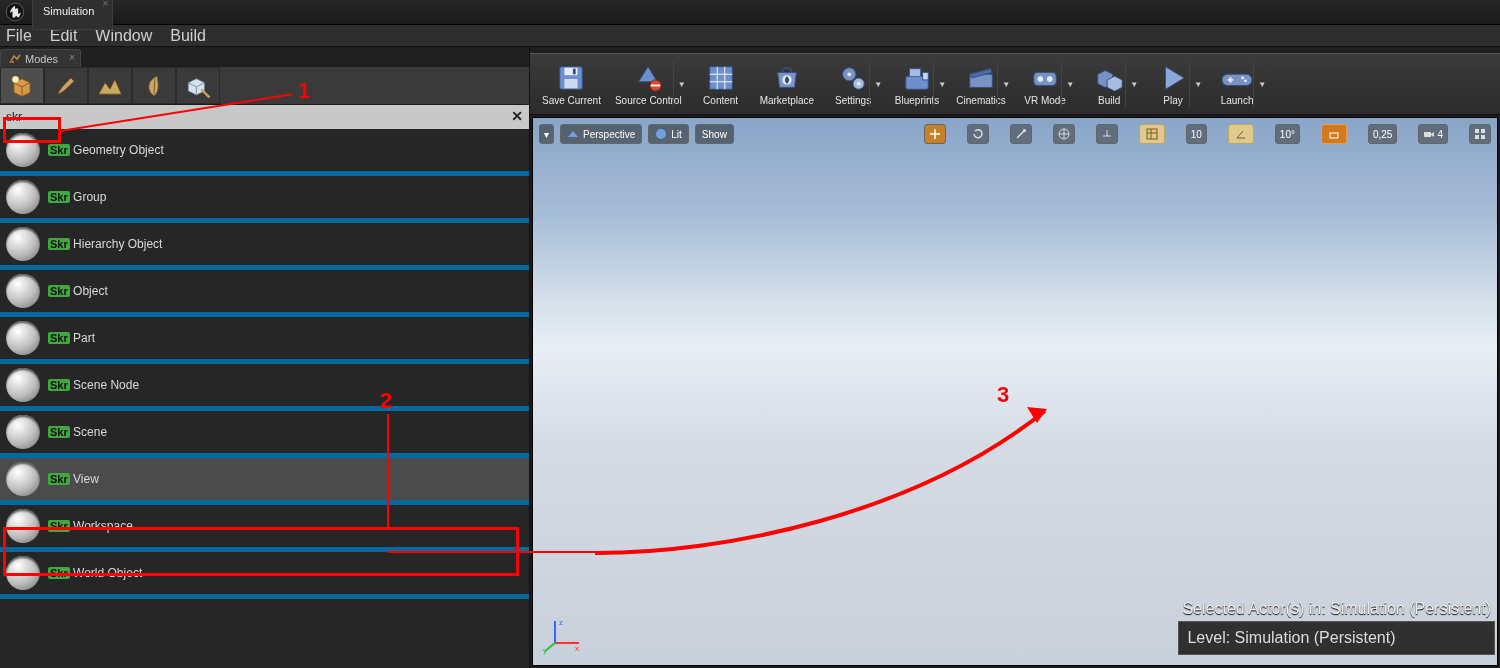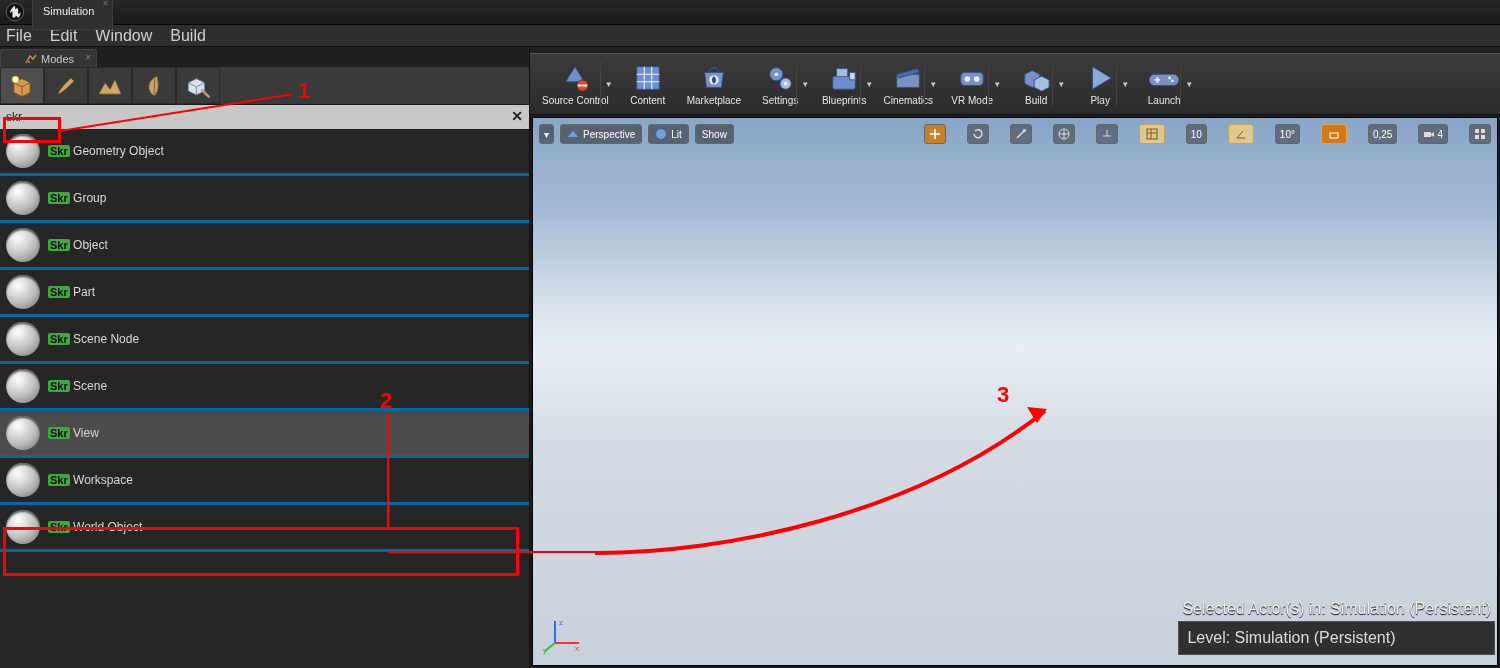--- a/index.html
+++ b/index.html
@@ -14,38 +14,38 @@
 
   
   .menubar  { height:22px; background:#2e2e2e; display:flex; align-items:center; padding:0 6px; gap:18px; border-bottom:1px solid #111; }
   .menubar span { color:#d0d0d0; font-size:16px; cursor:default;}
 
   .workspace { display:flex; height:calc(668px - 25px - 22px); }
 
   
   .left { width:530px; background:#262626; display:flex; flex-direction:column; border-right:1px solid #111; position:relative;}
   .panel-tab-row { height:20px; display:flex; background:#202020; padding-top:2px;}
-  .panel-tab { background:#343434; border:1px solid #444; border-bottom:none; height:18px; padding:2px 22px 2px 24px; font-size:11px; display:flex; align-items:center; border-top-left-radius:3px; border-top-right-radius:3px; position:relative;}
+  .panel-tab { background:#343434; border:1px solid #444; border-bottom:none; height:18px; padding:2px 22px 2px 8px; font-size:11px; display:flex; align-items:center; border-top-left-radius:3px; border-top-right-radius:3px; position:relative;}
   .panel-tab .ticon { width:12px; height:12px; margin-right:4px;}
   .panel-tab .tab-x{ position:absolute; right:5px; top:2px; color:#888; font-size:10px;}
 
   .mode-toolbar { height:38px; background:#3a3a3a; display:flex; border-bottom:1px solid #1b1b1b; }
   .mode-btn { width:44px; border:1px solid #2a2a2a; display:flex; align-items:center; justify-content:center;}
   .mode-btn.active { background:#4e4e4e; }
   .mode-btn svg{ width:26px; height:26px;}
 
   .search-row { display:flex; align-items:center; height:24px; background:#c8c8c8; margin:0; position:relative;}
   .search-row input { flex:1; height:24px; border:none; background:transparent; padding:2px 26px 2px 6px; font-size:12px; color:#222; outline:none;}
   .search-clear { position:absolute; right:6px; top:3px; font-size:14px; color:#222; font-weight:bold;}
 
   .results { flex:1; overflow-y:auto; background:#262626; position:relative;}
   .results::-webkit-scrollbar{ width:10px;}
   .results::-webkit-scrollbar-track{ background:#1e1e1e;}
   .results::-webkit-scrollbar-thumb{ background:#555; border-radius:3px;}
-  .result-row { height:47px; display:flex; align-items:center; padding-left:6px; gap:8px; border-bottom:3px solid #0369a1;}
+  .result-row { height:47px; display:flex; align-items:center; padding-left:6px; gap:8px; border-bottom:5px solid #0369a1;}
   .result-row .thumb { width:34px; height:34px; border-radius:50%; background:radial-gradient(circle at 35% 30%, #fff, #bcbcbc 55%, #6b6b6b); box-shadow:0 2px 2px rgba(0,0,0,.6) inset, 0 3px 1px -2px rgba(255,255,255,.4) inset;}
   .result-row .hl { background:#3fa83f; color:#111; padding:0 2px; font-weight:bold; border-radius:2px; font-size:11px;}
   .result-row .rest{ color:#d9d9d9; font-size:12px;}
   .result-row.sel { background:#4b4b4b; }
 
   
   .right { flex:1; display:flex; flex-direction:column; background:#1c1c1c;}
   .right-top-gap{ height:6px; background:#1f1f1f;}
   .main-toolbar { height:62px; background:linear-gradient(#3b3b3b,#2b2b2b); display:flex; align-items:center; padding:0 6px; gap:2px; border-top:1px solid #555; border-bottom:1px solid #111;}
   .tb-btn { display:flex; flex-direction:column; align-items:center; justify-content:center; padding:0 6px; height:58px; min-width:62px; position:relative;}
@@ -167,20 +167,24 @@
       <div class="result-row">
           <div class="thumb"></div>
           <span><span class="hl">Skr</span><span class="rest"> Geometry Object</span></span>
         </div>
       <div class="result-row">
           <div class="thumb"></div>
           <span><span class="hl">Skr</span><span class="rest"> Group</span></span>
         </div>
       <div class="result-row">
           <div class="thumb"></div>
+          <span><span class="hl">Skr</span><span class="rest"> Hierarchy Object</span></span>
+        </div>
+      <div class="result-row">
+          <div class="thumb"></div>
           <span><span class="hl">Skr</span><span class="rest"> Object</span></span>
         </div>
       <div class="result-row">
           <div class="thumb"></div>
           <span><span class="hl">Skr</span><span class="rest"> Part</span></span>
         </div>
       <div class="result-row">
           <div class="thumb"></div>
           <span><span class="hl">Skr</span><span class="rest"> Scene Node</span></span>
         </div>
@@ -199,20 +203,29 @@
       <div class="result-row">
           <div class="thumb"></div>
           <span><span class="hl">Skr</span><span class="rest"> World Object</span></span>
         </div>
     </div>
   </div>
 
   <div class="right">
     <div class="right-top-gap"></div>
     <div class="main-toolbar">
+      <div class="tb-btn">
+        <svg class="ic" viewBox="0 0 32 32">
+            <rect x="4" y="4" width="24" height="24" rx="2" fill="#6d8fcf" stroke="#33507f"></rect>
+            <rect x="9" y="5" width="14" height="8" fill="#e6edf7"></rect>
+            <rect x="9" y="17" width="14" height="10" fill="#cddbf0"></rect>
+            <rect x="18" y="6" width="3" height="6" fill="#33507f"></rect>
+          </svg>
+        <span class="lbl">Save Current</span>
+        </div>
       <div class="tb-btn split">
         <svg class="ic" viewBox="0 0 32 32">
             <path d="M6 20 L16 4 L26 20 Z" fill="#6d8fcf" stroke="#33507f"></path>
             <circle cx="24" cy="24" r="6" fill="#d84a2f" stroke="#7a1e0e"></circle>
             <rect x="19" y="23" width="10" height="2" fill="#fff"></rect>
           </svg>
         <span class="lbl">Source Control</span>
           <span class="chev">▼</span>
         </div>
       <div class="tb-btn">

